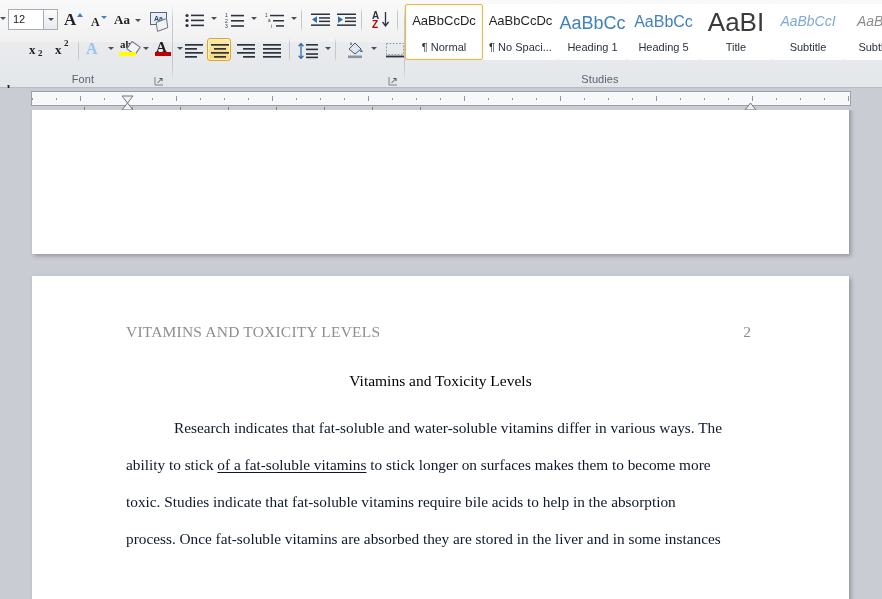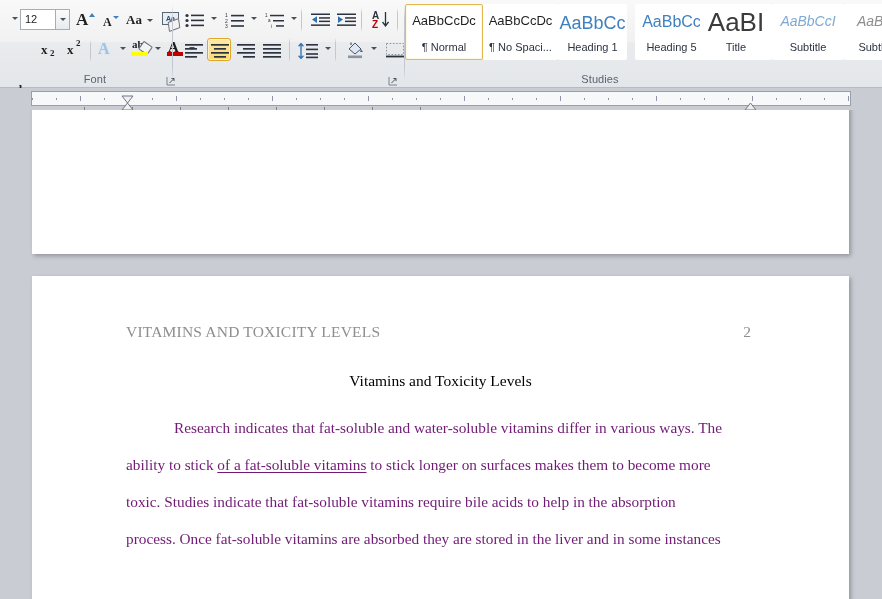--- a/index.html
+++ b/index.html
@@ -170,41 +170,41 @@
     width: 100%;
     text-align: center;
     font-family: "Liberation Serif", serif;
     font-size: 15.5px;
     color: #000;
   }
   .doc-body {
     position: absolute;
     font-family: "Liberation Serif", serif;
     font-size: 15.3px;
-    color: #701a75;
+    color: #0f172a;
     line-height: 37px;
     text-align: left;
     white-space: nowrap;
   }
   .doc-body p { margin: 0; }
   .indent { display:inline-block; width: 48px; }
   .grammar {
     text-decoration: underline;
     text-decoration-style: wavy;
     text-decoration-color: #3f9e3f;
     text-decoration-thickness: 1px;
     text-underline-offset: 2px;
   }
 </style>
 </head>
 <body>
 
 <div class="ribbon">
 
-  <div class="rgroup" style="left:12px;width:172px;">
+  <div class="rgroup" style="left:0;width:172px;">
 
     <div class="combo" style="left:8px;top:9px;width:50px;height:21px;">
       <span>12</span>
       <span class="cbtn">
         <i class="caret" style="left:4px;top:8px;"></i>
       </span>
     </div>
     <div class="caret" style="left:0px;top:17px;"></div>
 
     <div class="btn" style="left:60px;top:8px;width:23px;height:23px;">
@@ -425,21 +425,21 @@
           <div style="position: absolute; left: 0px; right: 0px; bottom: 6px; text-align: center; font-family: &quot;Liberation Sans&quot;, sans-serif; font-size: 11px; color: rgb(43, 51, 64); white-space: nowrap; overflow: hidden;">¶ Normal</div>
         </div>
         <div class="style-cell" style="position: absolute; left: 78px; top: 0px; width: 75px; height: 56px; box-sizing: border-box; background: rgb(255, 255, 255); border: 1px solid transparent; border-radius: 2px; cursor: pointer;">
           <div style="position: absolute; left: 0px; right: 0px; top: 7px; text-align: center; font-family: &quot;Liberation Sans&quot;, sans-serif; font-size: 13px; color: rgb(31, 31, 31); font-style: normal; font-weight: normal; white-space: nowrap; overflow: hidden; line-height: 17px;">AaBbCcDc</div>
           <div style="position: absolute; left: 0px; right: 0px; bottom: 6px; text-align: center; font-family: &quot;Liberation Sans&quot;, sans-serif; font-size: 11px; color: rgb(43, 51, 64); white-space: nowrap; overflow: hidden;">¶ No Spaci...</div>
         </div>
         <div class="style-cell" style="position: absolute; left: 153px; top: 0px; width: 69px; height: 56px; box-sizing: border-box; background: rgb(255, 255, 255); border: 1px solid transparent; border-radius: 2px; cursor: pointer;">
           <div style="position: absolute; left: 0px; right: 0px; top: 7px; text-align: center; font-family: &quot;Liberation Sans&quot;, sans-serif; font-size: 18px; color: rgb(63, 128, 191); font-style: normal; font-weight: normal; white-space: nowrap; overflow: hidden; line-height: 22px;">AaBbCс</div>
           <div style="position: absolute; left: 0px; right: 0px; bottom: 6px; text-align: center; font-family: &quot;Liberation Sans&quot;, sans-serif; font-size: 11px; color: rgb(43, 51, 64); white-space: nowrap; overflow: hidden;">Heading 1</div>
         </div>
-        <div class="style-cell" style="position: absolute; left: 222px; top: 0px; width: 73px; height: 56px; box-sizing: border-box; background: rgb(255, 255, 255); border: 1px solid transparent; border-radius: 2px; cursor: pointer; margin-left: 8px;">
+        <div class="style-cell" style="position: absolute; left: 222px; top: 0px; width: 73px; height: 56px; box-sizing: border-box; background: rgb(255, 255, 255); border: 1px solid transparent; border-radius: 2px; cursor: pointer;">
           <div style="position: absolute; left: 0px; right: 0px; top: 7px; text-align: center; font-family: &quot;Liberation Sans&quot;, sans-serif; font-size: 16px; color: rgb(63, 128, 191); font-style: normal; font-weight: normal; white-space: nowrap; overflow: hidden; line-height: 20px;">AaBbCc</div>
           <div style="position: absolute; left: 0px; right: 0px; bottom: 6px; text-align: center; font-family: &quot;Liberation Sans&quot;, sans-serif; font-size: 11px; color: rgb(43, 51, 64); white-space: nowrap; overflow: hidden;">Heading 5</div>
         </div>
         <div class="style-cell" style="position: absolute; left: 295px; top: 0px; width: 72px; height: 56px; box-sizing: border-box; background: rgb(255, 255, 255); border: 1px solid transparent; border-radius: 2px; cursor: pointer;">
           <div style="position: absolute; left: 0px; right: 0px; top: 2px; text-align: center; font-family: &quot;Liberation Sans&quot;, sans-serif; font-size: 26px; color: rgb(59, 59, 59); font-style: normal; font-weight: normal; white-space: nowrap; overflow: hidden; line-height: 30px;">AaBІ</div>
           <div style="position: absolute; left: 0px; right: 0px; bottom: 6px; text-align: center; font-family: &quot;Liberation Sans&quot;, sans-serif; font-size: 11px; color: rgb(43, 51, 64); white-space: nowrap; overflow: hidden;">Title</div>
         </div>
         <div class="style-cell" style="position: absolute; left: 367px; top: 0px; width: 72px; height: 56px; box-sizing: border-box; background: rgb(255, 255, 255); border: 1px solid transparent; border-radius: 2px; cursor: pointer;">
           <div style="position: absolute; left: 0px; right: 0px; top: 7px; text-align: center; font-family: &quot;Liberation Sans&quot;, sans-serif; font-size: 14px; color: rgb(127, 169, 212); font-style: italic; font-weight: normal; white-space: nowrap; overflow: hidden; line-height: 18px;">AaBbCcI</div>
           <div style="position: absolute; left: 0px; right: 0px; bottom: 6px; text-align: center; font-family: &quot;Liberation Sans&quot;, sans-serif; font-size: 11px; color: rgb(43, 51, 64); white-space: nowrap; overflow: hidden;">Subtitle</div>

